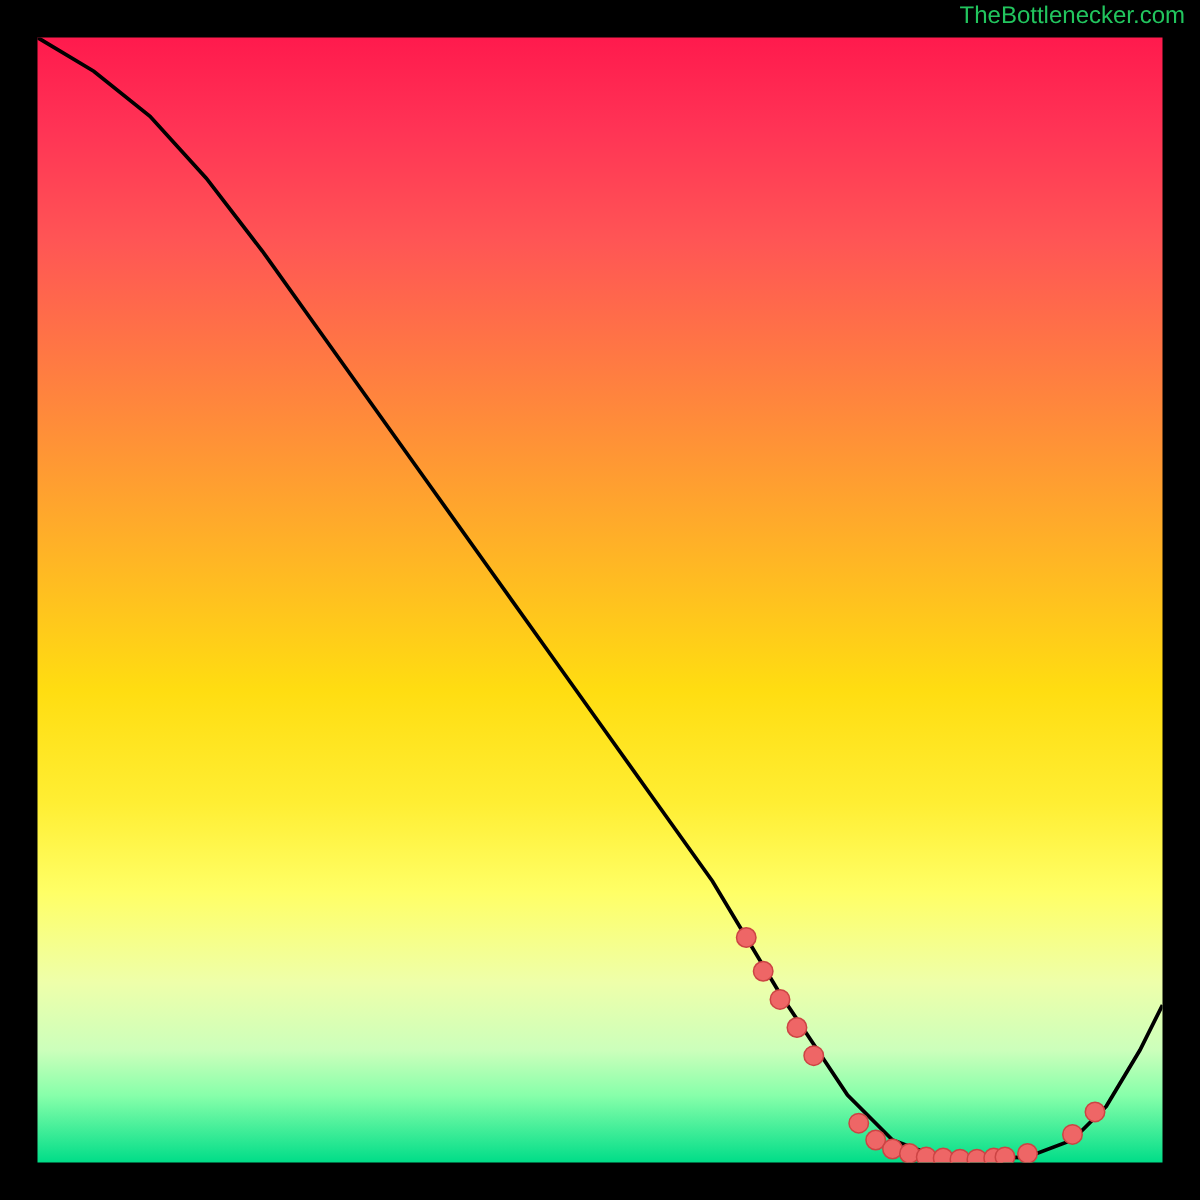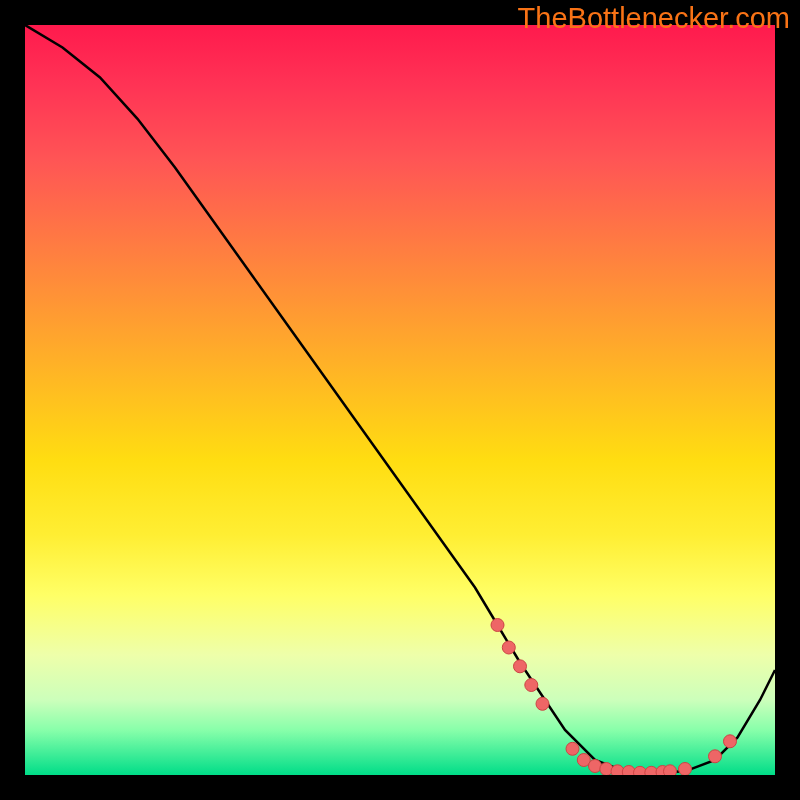--- a/index.html
+++ b/index.html
@@ -13,22 +13,22 @@
   }
   .container {
     width: 800px;
     height: 800px;
     position: relative;
   }
   .attribution {
     position: absolute;
     top: 2px;
     right: 10px;
-    color: #f97316;
-    font-size: 29px;
+    color: #22c55e;
+    font-size: 16px;
     font-weight: 400;
     z-index: 10;
     margin-left: 47px;
   }
   .plot-area {
     position: absolute;
     left: 25px;
     top: 25px;
     width: 750px;
     height: 750px;

